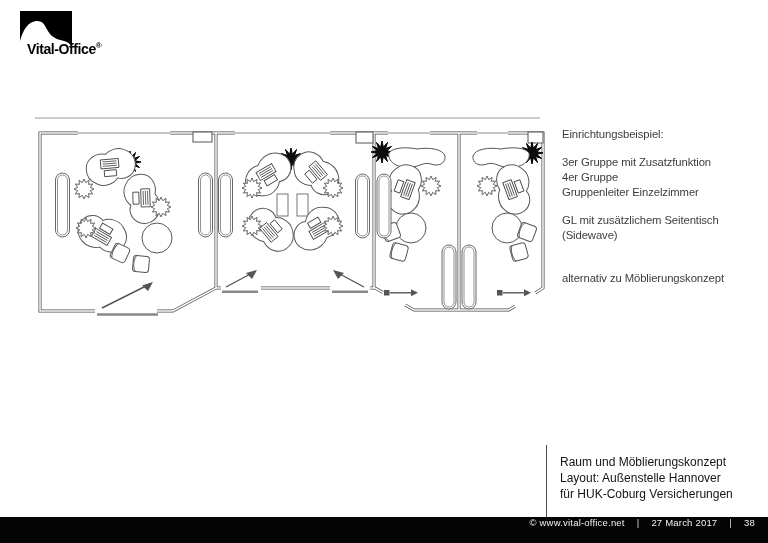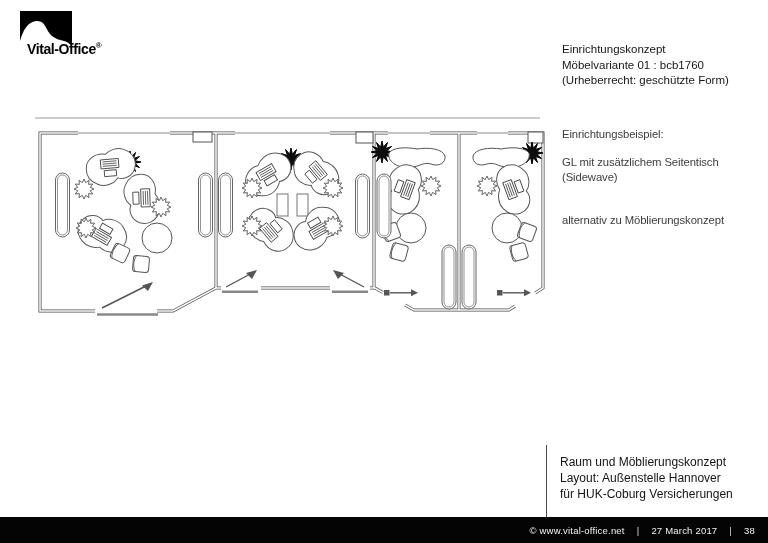--- a/index.html
+++ b/index.html
@@ -13,21 +13,21 @@
   .logo-word sup{font-size:8px;vertical-align:6px;font-weight:bold;}
   
   .title-block{position:absolute;left:562px;top:42px;font-size:11.5px;line-height:15.5px;color:#161616;}
   .info-block{position:absolute;left:562px;top:115px;font-size:11.3px;line-height:15px;
               color:#3d3d3d;letter-spacing:-0.1px;}
   .info-block .para{margin:12px 0 13px 0;}
   .project-block{position:absolute;left:560px;top:442px;font-size:12px;line-height:16px;color:#141414;margin-top:12px;}
   .vrule{position:absolute;left:546px;top:445px;width:1px;height:72px;background:#4a4a4a;}
   
   .footer{position:absolute;left:0;bottom:0;width:768px;height:26px;background:#040404;
-          box-sizing:border-box;display:flex;align-items:center;justify-content:flex-end;
+          box-sizing:border-box;display:flex;align-items:flex-start;justify-content:flex-end;
           gap:0;color:#f2f2f2;font-size:9.5px;padding-right:13px;letter-spacing:0.2px;}
   .footer span{display:inline-block;}
   .footer .sep{margin:0 12px;color:#d8d8d8;}
   
   .plan{position:absolute;left:0;top:0;width:768px;height:543px;}
 </style>
 </head>
 <body>
 
 <div class="page">
@@ -178,28 +178,28 @@
       <rect x="384" y="290" width="5.5" height="5.5" stroke="none"></rect>
       <line x1="390" y1="292.8" x2="414" y2="292.8"></line>
       <polygon points="418,292.8 411,289.3 411,296.3" stroke="none"></polygon>
 
       <rect x="497" y="290" width="5.5" height="5.5" stroke="none"></rect>
       <line x1="503" y1="292.8" x2="527" y2="292.8"></line>
       <polygon points="531,292.8 524,289.3 524,296.3" stroke="none"></polygon>
     </g>
   </svg>
 
-  <div class="title-block">
-    <div>Einrichtungskonzept</div>
-    <div>Möbelvariante 01 : bcb1760</div>
-    <div>(Urheberrecht: geschützte Form)</div>
-  </div>
 
   <div class="info-block">
     <p class="para">Einrichtungsbeispiel:</p>
+    <p class="para">
+      <span>3er Gruppe mit Zusatzfunktion</span><br>
+      <span>4er Gruppe</span><br>
+      <span>Gruppenleiter Einzelzimmer</span>
+    </p>
     <p class="para">
       <span>GL mit zusätzlichem Seitentisch</span><br>
       <span>(Sidewave)</span>
     </p>
     <p class="para">
       <br>
       <span>alternativ zu Möblierungskonzept</span>
     </p>
   </div>
 

